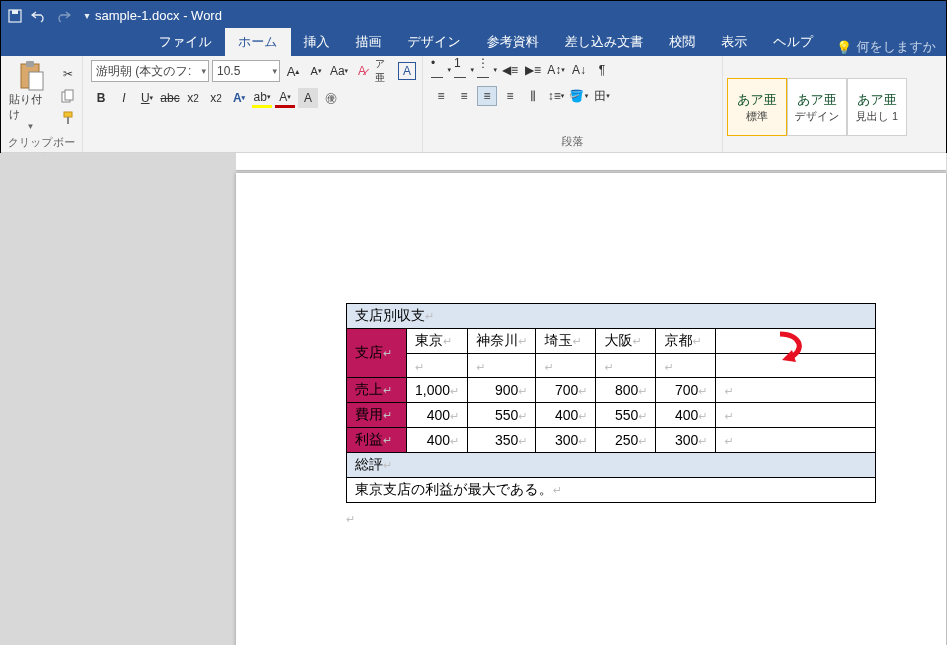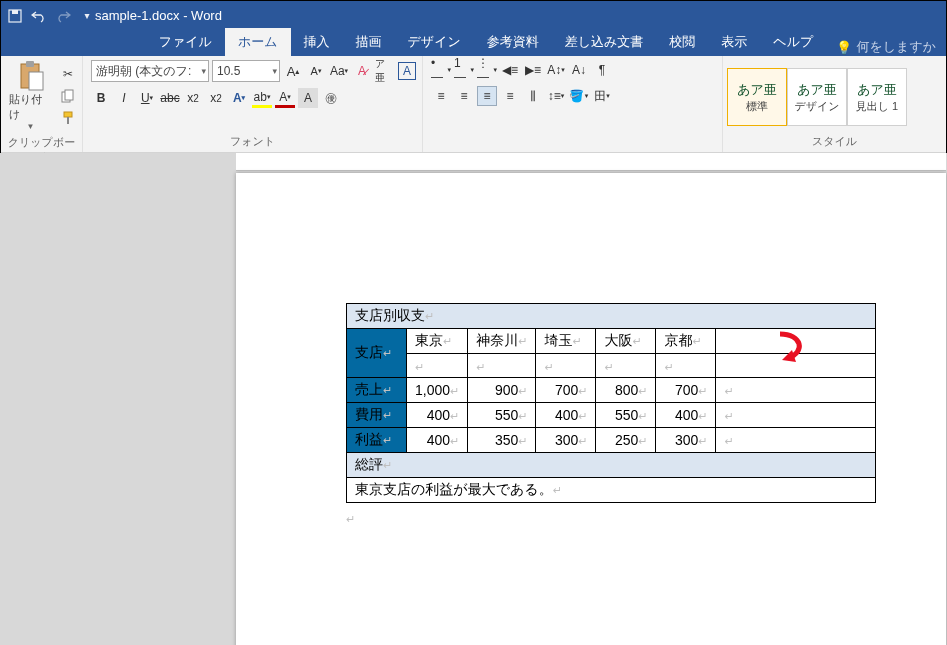--- a/index.html
+++ b/index.html
@@ -25,21 +25,21 @@
 .style-gal{display:flex;gap:0px;}
 .style-item{width:60px;height:58px;border:1px solid #d0d0d0;display:flex;flex-direction:column;align-items:center;justify-content:center;font-size:11px;background:#fff;}
 .style-item.sel{border:1px solid #f0b000;background:#fff8e8;}
 .style-prev{font-size:13px;color:#14532d;}
 .workspace{position:absolute;top:153px;left:0;right:0;bottom:0;background:#d8d8d8;overflow:hidden;}
 .page{position:absolute;left:236px;top:20px;width:710px;height:500px;background:#fff;box-shadow:0 0 4px rgba(0,0,0,.3);}
 .ruler-gap{position:absolute;left:236px;top:0;width:710px;height:18px;background:#fff;border-bottom:1px solid #c0c0c0;}
 .doc-table{position:absolute;left:110px;top:130px;border-collapse:collapse;font-family:"Yu Mincho","MS Mincho",serif;font-size:14px;color:#000;}
 .doc-table td{border:1px solid #000;padding:3px 8px;height:24px;min-width:60px;}
 .doc-table .hdr{background:#dbe5f1;}
-.doc-table .side{background:#0369a1;}
+.doc-table .side{background:#be185d;}
 .doc-table .num{text-align:right;}
 .doc-table .ctr{text-align:left;}
 .pm{color:#c0c0c0;font-size:11px;}
 .arrow-annot{position:absolute;color:#e81123;}
 svg{display:block;}
 </style>
 </head>
 <body>
 
 <div class="titlebar">
@@ -142,21 +142,20 @@
           </span>
         <span class="rb">x<sub>2</sub></span>
         <span class="rb">x<sup>2</sup></span>
         <span class="rb" style="color:#2b579a;font-weight:bold">A<span style="font-size:7px">▾</span></span>
         <span class="rb" style="border-bottom:3px solid #ffff00">ab<span style="font-size:7px">▾</span></span>
         <span class="rb" style="border-bottom:3px solid #c00000">A<span style="font-size:7px">▾</span></span>
         <span class="rb" style="background:#ddd">A</span>
         <span class="rb">㊝</span>
       </div>
     </div>
-    <div class="group-label">フォント</div>
   </div>
 
   <div class="group" style="width:300px">
     <div class="group-body stack" style="align-items:flex-start;padding:2px 4px;gap:6px">
       <div class="btnrow">
         <span class="rb">• —<span style="font-size:7px">▾</span></span>
         <span class="rb">1—<span style="font-size:7px">▾</span></span>
         <span class="rb">⋮—<span style="font-size:7px">▾</span></span>
         <span class="rb">◀≡</span>
         <span class="rb">▶≡</span>
@@ -168,40 +167,40 @@
         <span class="rb">≡</span>
         <span class="rb">≡</span>
         <span class="rb" style="background:#d6e4f2;border:1px solid #9ab;">≡</span>
         <span class="rb">≡</span>
         <span class="rb">⫼</span>
         <span class="rb">↕≡<span style="font-size:7px">▾</span></span>
         <span class="rb">🪣<span style="font-size:7px">▾</span></span>
         <span class="rb">田<span style="font-size:7px">▾</span></span>
       </div>
     </div>
+    <div class="group-label">段落</div>
   </div>
 
   <div class="group" style="flex:1;border-right:none">
     <div class="group-body" style="padding-top:4px">
      <div class="style-gal">
       <div class="style-item sel">
         <span class="style-prev">あア亜</span>
         <span>標準</span>
       </div>
       <div class="style-item">
         <span class="style-prev">あア亜</span>
         <span>デザイン</span>
       </div>
       <div class="style-item">
         <span class="style-prev">あア亜</span>
         <span>見出し 1</span>
       </div>
      </div>
     </div>
-    <div class="group-label">スタイル</div>
   </div>
 </div>
 
 <div class="workspace">
   <div class="ruler-gap"></div>
   <div class="page">
     <table class="doc-table">
       <tbody>
           <tr>
             <td class="hdr" colspan="7"><span>支店別収支</span><span class="pm">↵</span></td>

